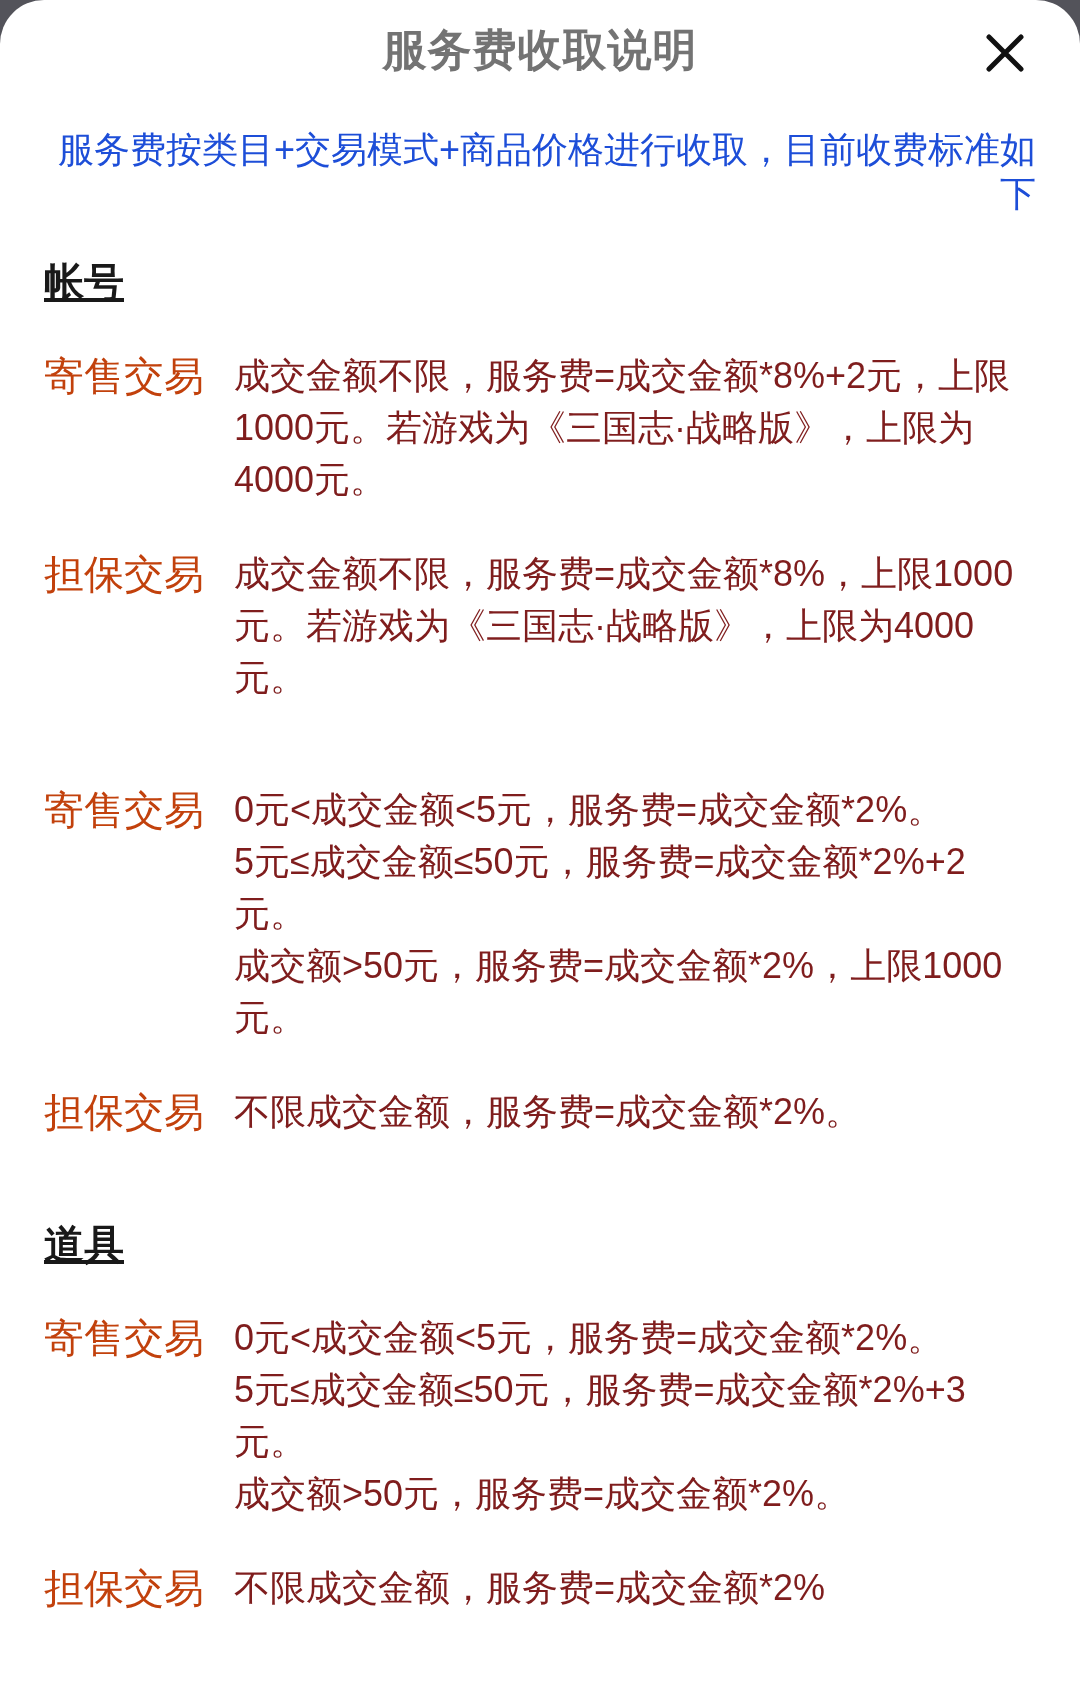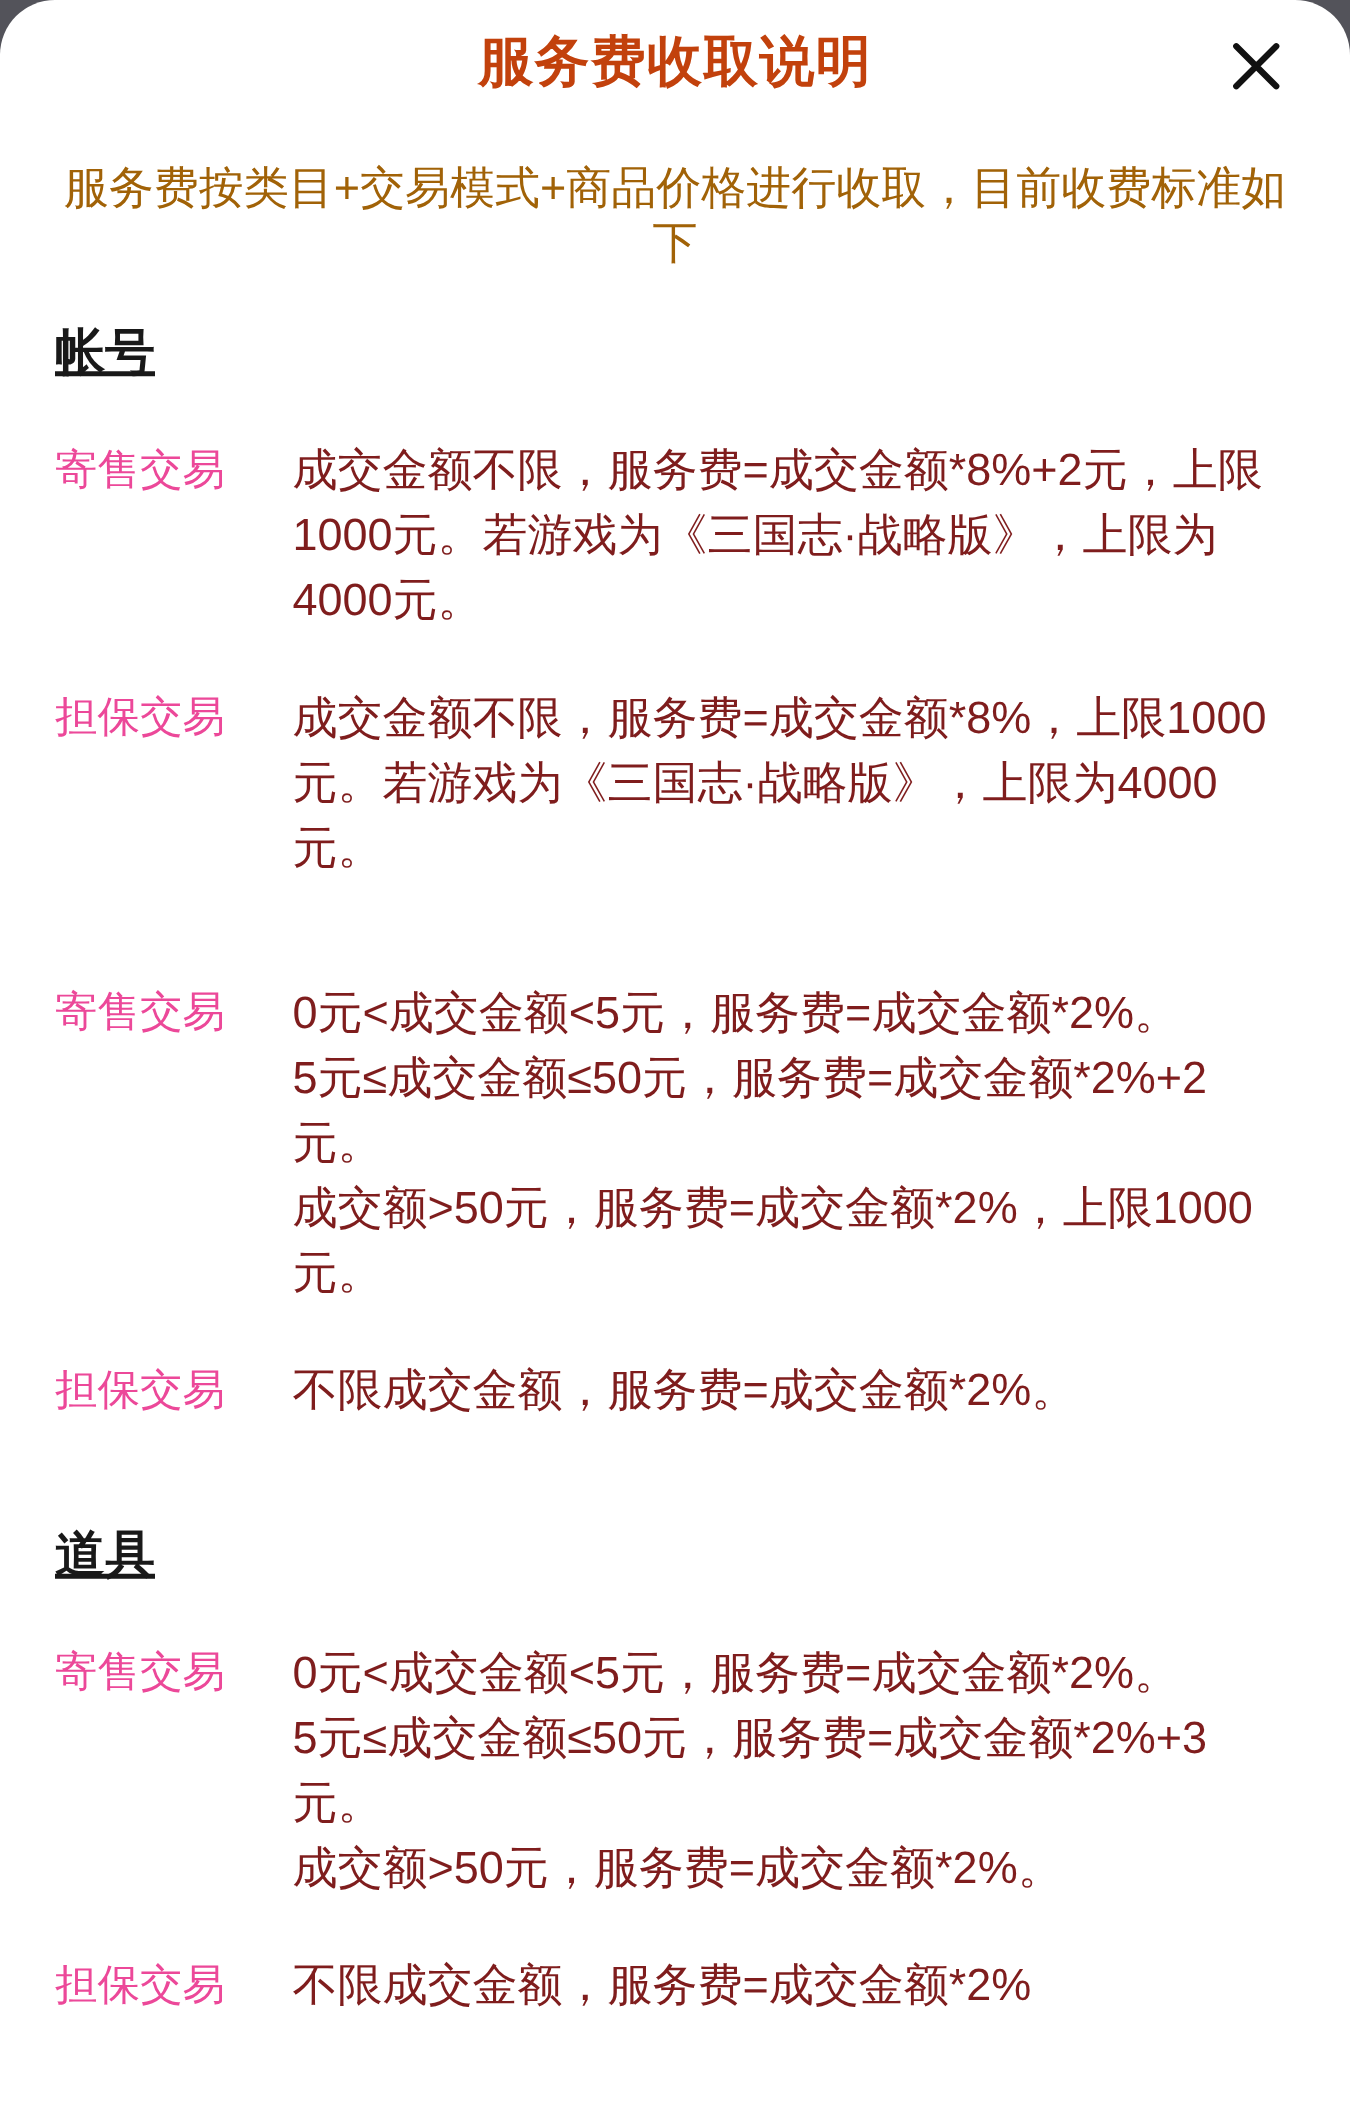--- a/index.html
+++ b/index.html
@@ -16,56 +16,56 @@
     border-radius: 44px 44px 0 0;
     box-sizing: border-box;
     padding: 26px 44px 0 44px;
   }
   .modal-header { position: relative; }
   .title {
     margin: 0;
     text-align: center;
     font-size: 44px;
     font-weight: 700;
-    color: #c2410c;
+    color: #737373;
     line-height: 48px;
     letter-spacing: 1px;
   }
   .close-btn {
     position: absolute;
     top: 2px; right: 6px;
     width: 50px; height: 50px;
     padding: 0;
     background: none; border: none;
     cursor: pointer;
     display: flex; align-items: center; justify-content: center;
   }
   .subtitle {
     margin: 54px 0 0 0;
-    text-align: center;
+    text-align: right;
     font-size: 36px;
-    color: #a16207;
+    color: #1d4ed8;
     line-height: 44px;
   }
   .section { margin-top: 80px; }
   .section.first { margin-top: 40px; }
   .section-title {
     margin: 0;
     font-size: 40px;
     font-weight: 700;
     color: #191919;
     line-height: 52px;
     text-decoration: underline;
   }
   .row { display: flex; margin-top: 42px; }
   .row-label {
     flex: 0 0 190px;
     width: 190px;
-    font-size: 34px;
-    color: #ec4899;
+    font-size: 40px;
+    color: #c2410c;
     line-height: 52px;
   }
   .row-text {
     flex: 1;
     font-size: 36px;
     color: #7f1d1d;
     line-height: 52px;
     white-space: pre-line;
   }
 </style>

